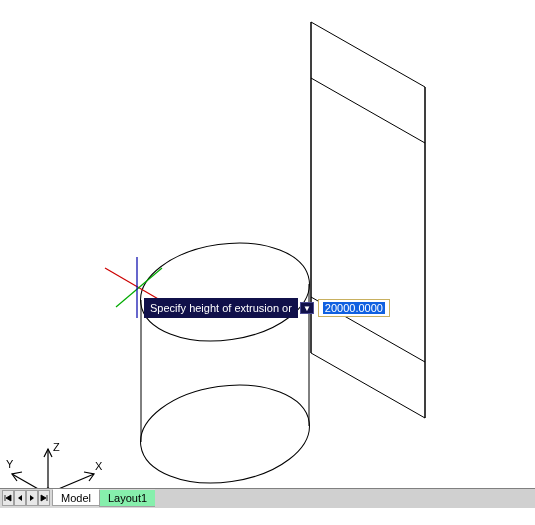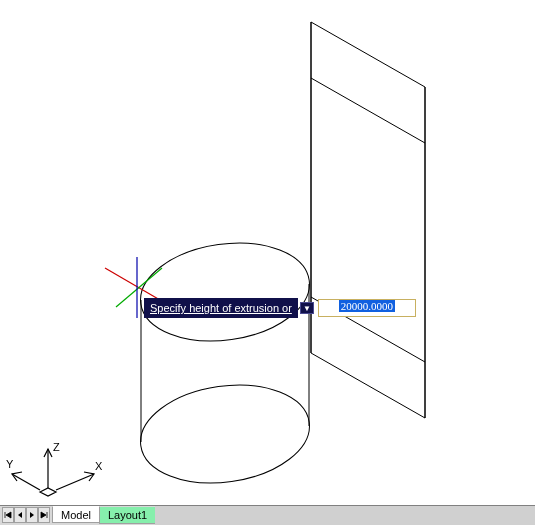--- a/index.html
+++ b/index.html
@@ -28,53 +28,51 @@
     }
     .prompt-label {
       background: #10104a;
       color: #ffffff;
       font-size: 11px;
       padding: 2px 6px;
       display: flex;
       align-items: center;
       height: 20px;
       white-space: nowrap;
-      text-decoration: underline;
     }
     .prompt-dropdown {
       background: #10104a;
       color: #ffffff;
       width: 14px;
       height: 12px;
       display: flex;
       align-items: center;
       justify-content: center;
       font-size: 8px;
       margin-left: 2px;
       margin-right: 4px;
       border: 1px solid #4a4a90;
     }
     .prompt-input {
       background: #ffffff;
       border: 1px solid #c8b060;
       height: 18px;
-      padding: 0 20px;
-      display: flex;
-      align-items: flex-start;
-      font-family: Liberation Serif, serif;
+      padding: 0 4px;
+      display: flex;
+      align-items: center;
     }
     .prompt-input-value {
       background: #1060e0;
       color: #ffffff;
       font-size: 11px;
       padding: 0 2px;
     }
     .tab-bar {
       position: absolute;
-      bottom: 0;
+      bottom: 17px;
       left: 0;
       width: 535px;
       height: 20px;
       background: #d8d8d8;
       border-top: 1px solid #808080;
       display: flex;
       align-items: center;
     }
     .nav-btns {
       display: flex;

